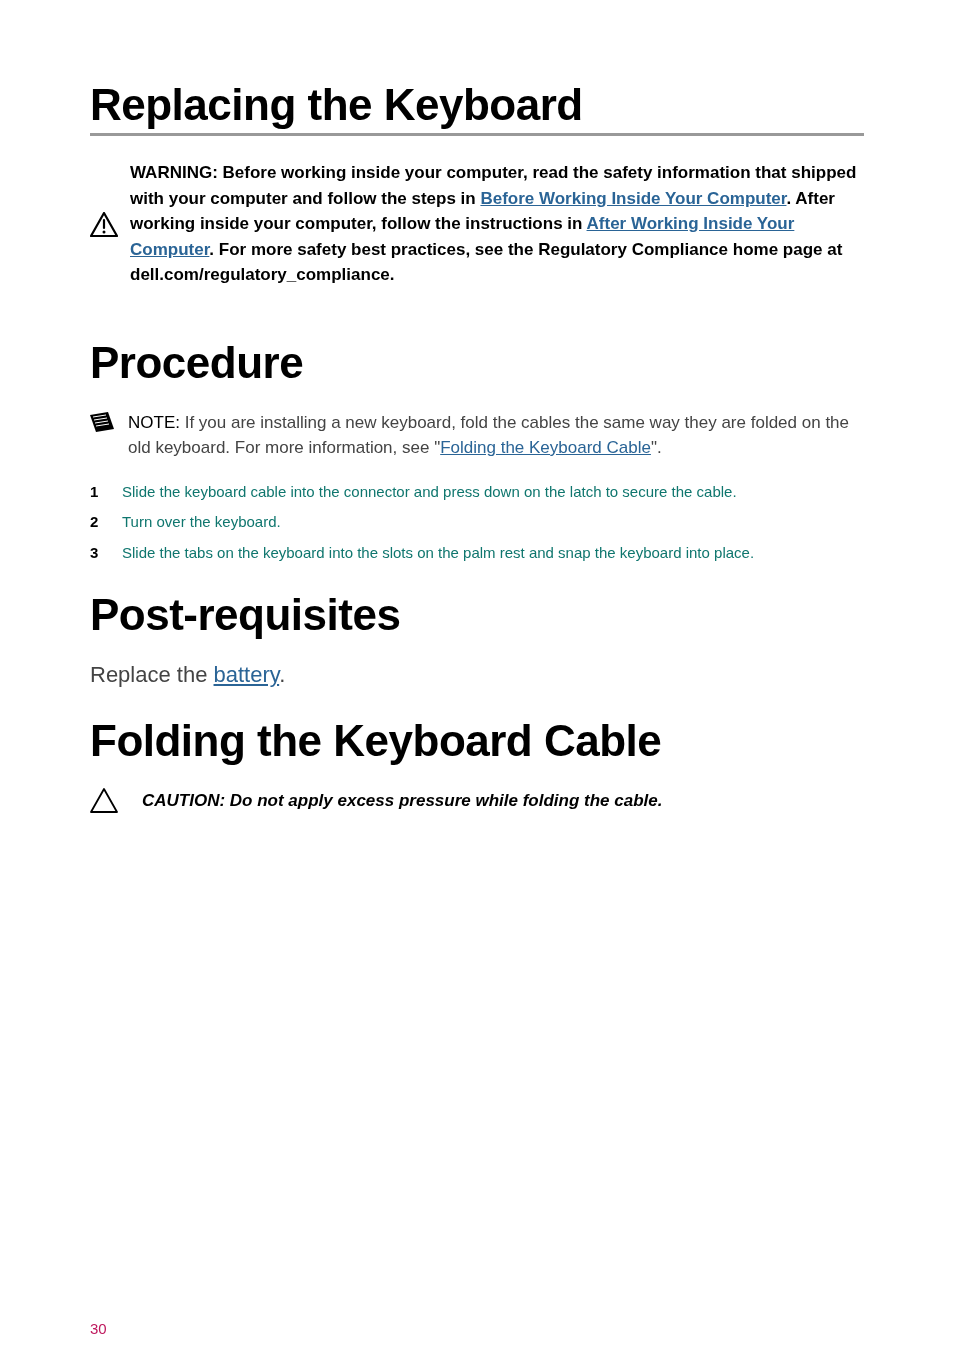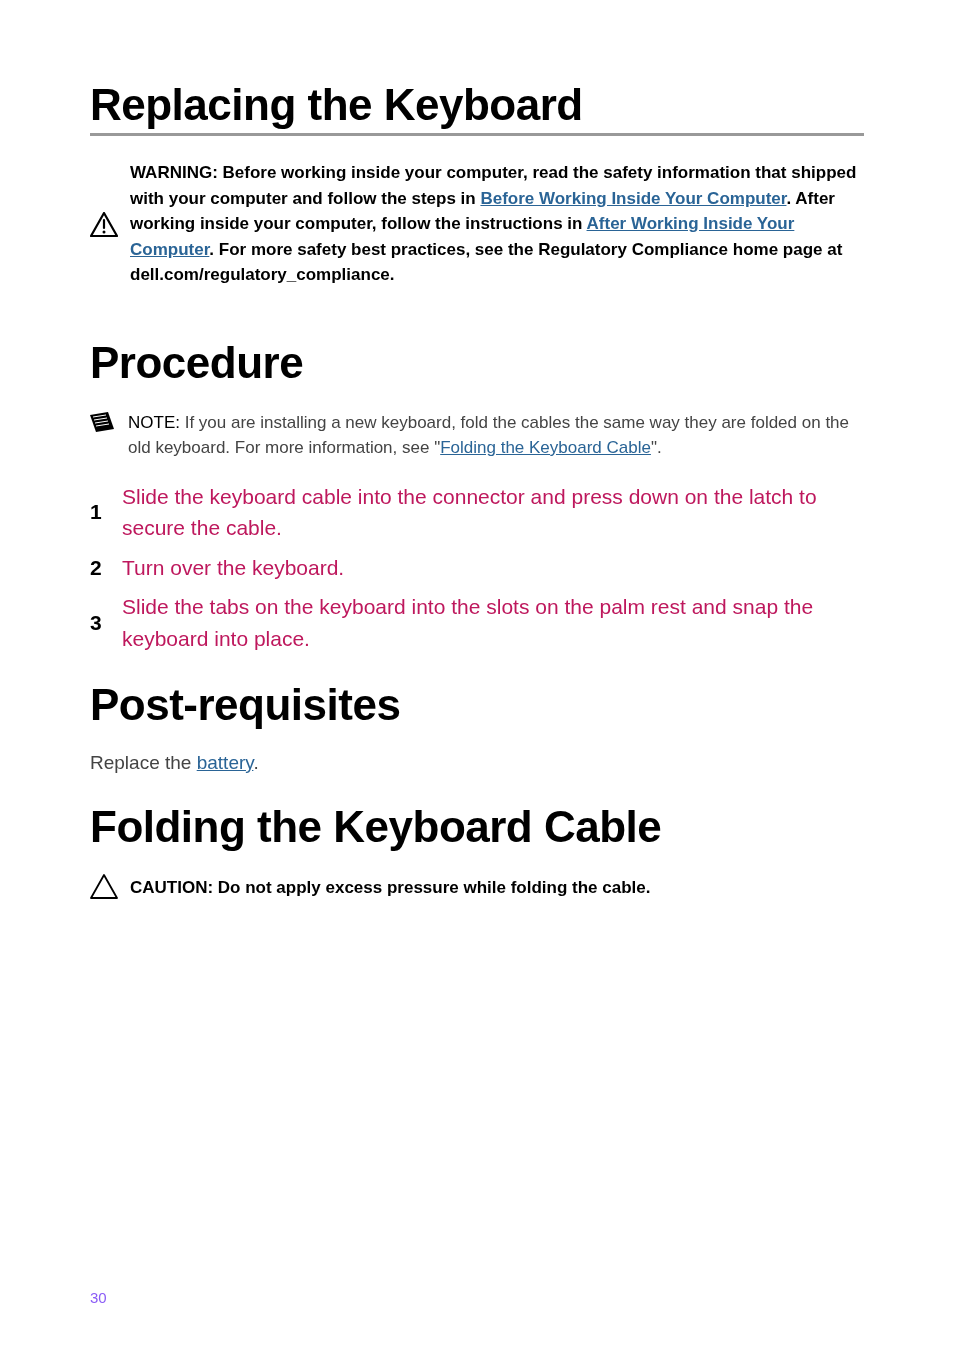--- a/index.html
+++ b/index.html
@@ -74,58 +74,59 @@
     .steps {
       list-style: none;
       counter-reset: step;
       margin-bottom: 26px;
     }
     .steps li {
       counter-increment: step;
       display: flex;
       align-items: center;
       margin-bottom: 8px;
-      font-size: 21px;
+      font-size: 15px;
       line-height: 1.5;
-      color: #be185d;
+      color: #0f766e;
     }
     .steps li::before {
       content: counter(step);
       font-weight: bold;
       color: #000000;
       min-width: 32px;
       flex-shrink: 0;
     }
     .post-text {
-      font-size: 19px;
+      font-size: 22px;
       color: #444444;
       margin-bottom: 28px;
     }
     .caution-block {
       display: flex;
-      align-items: flex-end;
-      gap: 12px;
+      align-items: center;
+      gap: 24px;
+      font-style: italic;
     }
     .caution-icon {
       flex-shrink: 0;
       width: 28px;
       height: 26px;
       margin-top: 0;
     }
     .caution-text {
       font-size: 17px;
       font-weight: bold;
       line-height: 1.5;
     }
     .page-number {
       position: absolute;
-      bottom: 60px;
+      bottom: 29px;
       left: 90px;
       font-size: 15px;
-      color: #8b5cf6;
+      color: #be185d;
     }
   </style>
 </head>
 <body>
 
 <h1 class="page-title">Replacing the Keyboard</h1>
 
 <div class="warning-block">
   <svg class="warning-icon" viewBox="0 0 28 26">
     <path d="M14 1 L27 24 L1 24 Z" fill="none" stroke="#000" stroke-width="2.2" stroke-linejoin="round"></path>

